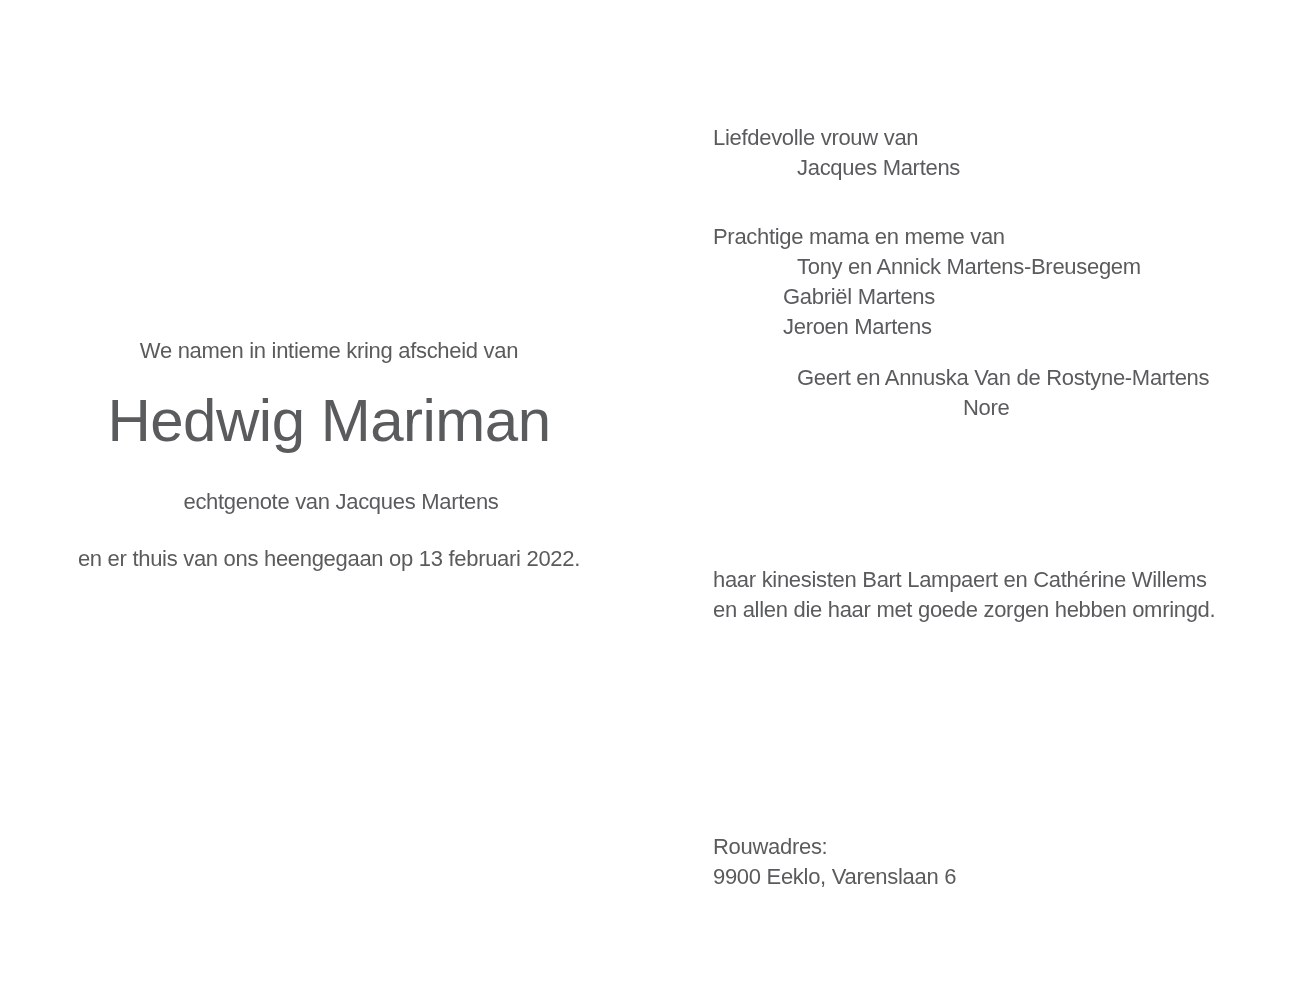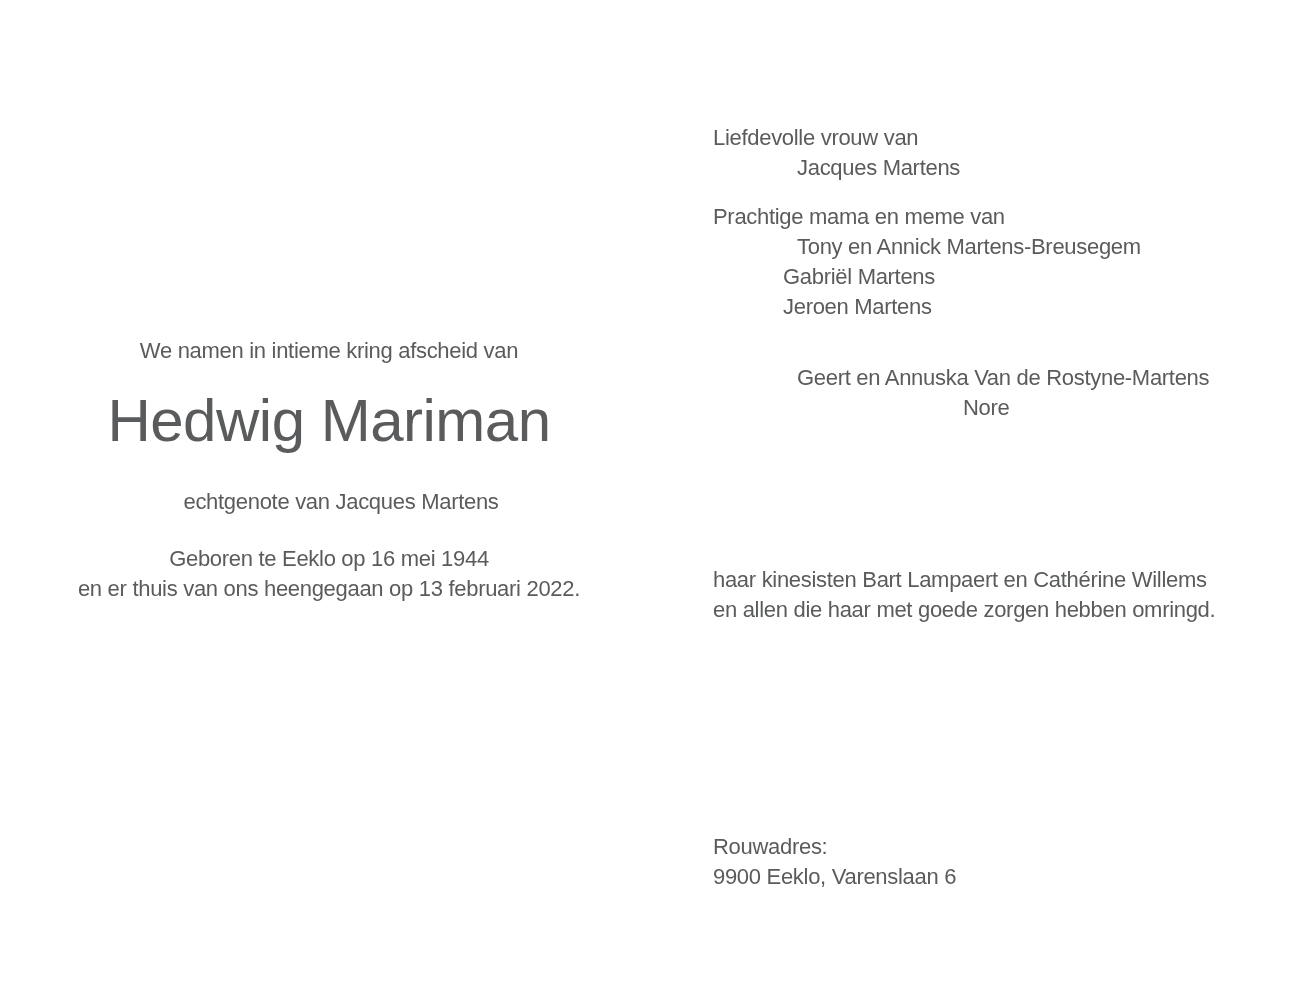--- a/index.html
+++ b/index.html
@@ -33,41 +33,40 @@
   .lp-name    { top: 396px; font-size: 60px; line-height: 50px; letter-spacing: -0.5px; }
   .lp-rel     { top: 487px; padding-left: 12px; }
   .lp-dates   { top: 544px; }
   
   .rp {
     position: absolute;
     left: 713px;
     text-align: left;
   }
   .rp-spouse  { top: 123px; }
-  .rp-family  { top: 202px; }
+  .rp-family  { top: 222px; }
   .rp-grand   { top: 363px; }
   .rp-thanks  { top: 565px; }
   .rp-addr    { top: 832px; }
   .ind-1 { margin-left: 84px; }
   .ind-2 { margin-left: 70px; }
   .ind-3 { margin-left: 250px; }
 </style>
 </head>
 <body>
 
 <div class="card">
 
   <div class="lp lp-intro txt">We namen in intieme kring afscheid van</div>
 
   <div class="lp lp-name">Hedwig Mariman</div>
 
   <div class="lp lp-rel txt">echtgenote van Jacques Martens</div>
 
   <div class="lp lp-dates txt">
-    <div>Geboren te Eeklo op 16 mei 1944</div>
     <div>en er thuis van ons heengegaan op 13 februari 2022.</div>
   </div>
 
   <div class="rp rp-spouse txt">
     <div>Liefdevolle vrouw van</div>
     <div class="ind-1">Jacques Martens</div>
   </div>
 
   <div class="rp rp-family txt">
     <div>Prachtige mama en meme van</div>

